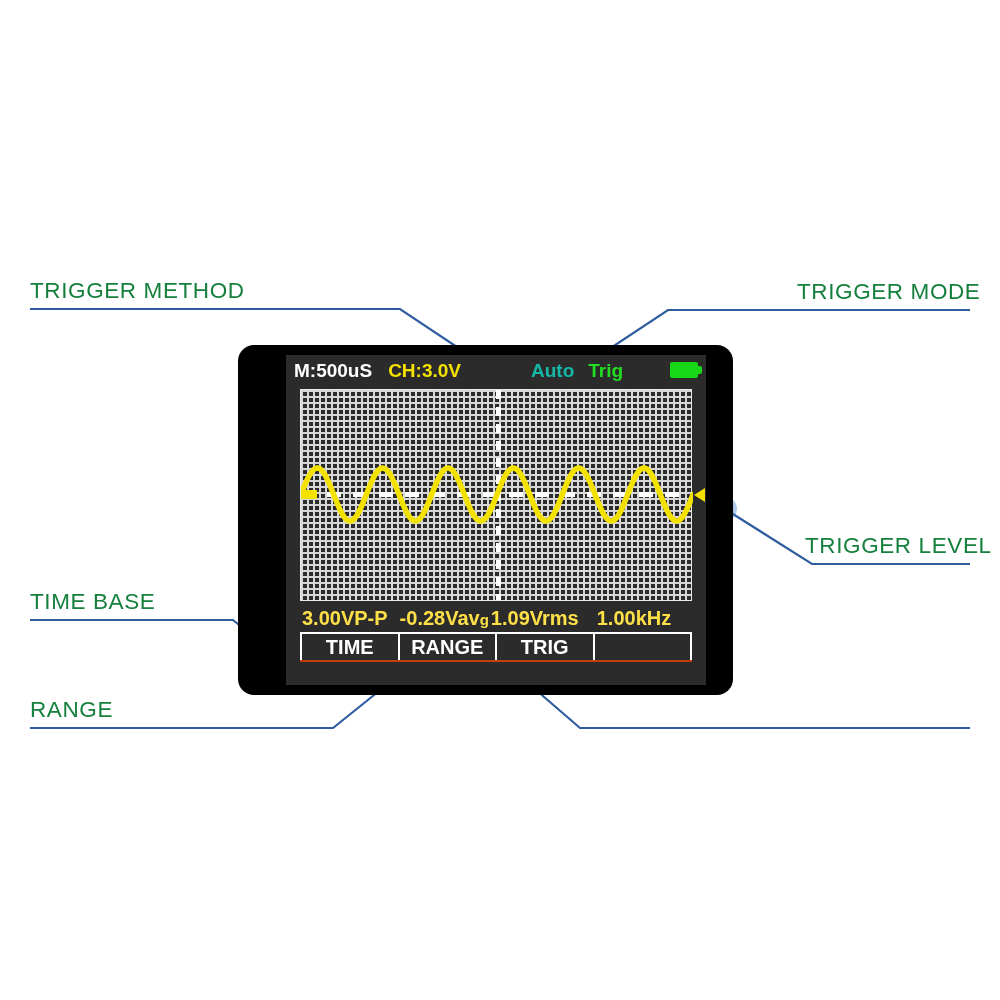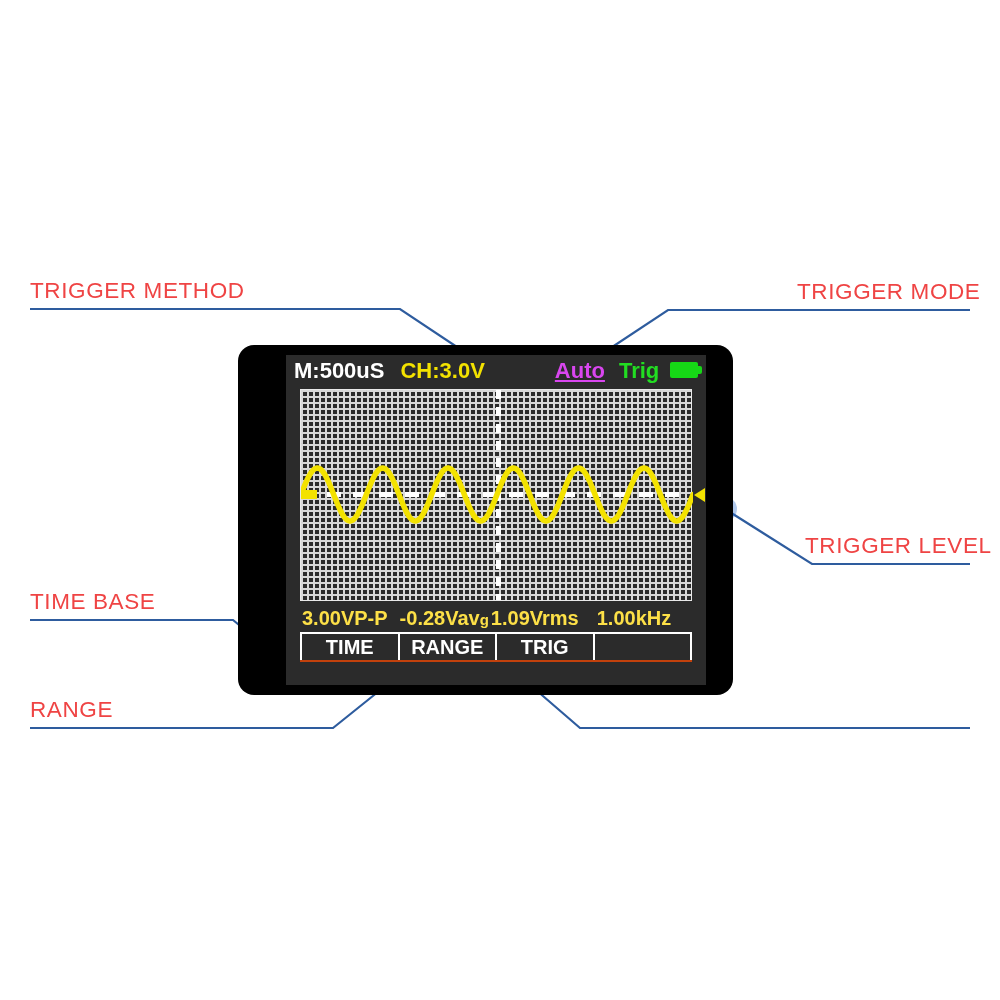--- a/index.html
+++ b/index.html
@@ -33,21 +33,21 @@
     color: #ffffff;
     font-size: 24px;
     letter-spacing: 0.2px;
     padding-left: 32px;
     white-space: nowrap;
   }
 
   
   .callout-label {
     position: absolute;
-    color: #ef4444;
+    color: #15803d;
     font-size: 22.5px;
     letter-spacing: 0.6px;
     white-space: nowrap;
     line-height: 1;
   }
 
   
   #overlay {
     position: absolute;
     left: 0; top: 0;
@@ -77,27 +77,27 @@
   }
 
   
   .statusbar {
     position: absolute;
     left: 0; top: 0;
     width: 420px;
     height: 32px;
     display: flex;
     align-items: center;
-    font-size: 22px;
+    font-size: 19px;
     font-weight: bold;
     background: #2b2b2b;
   }
   .sb-timebase { color: #ffffff; margin-left: 8px; }
   .sb-channel  { color: #f3e200; margin-left: 16px; }
-  .sb-auto     { color: #d946ef; margin-left: 70px; text-decoration: underline; }
+  .sb-auto     { color: #14b8a6; margin-left: 70px; }
   .sb-trig     { color: #22dd22; margin-left: 14px; }
   .sb-battery {
     position: absolute;
     right: 8px;
     top: 7px;
     width: 28px;
     height: 16px;
     background: #16d816;
     border-radius: 2px;
   }

